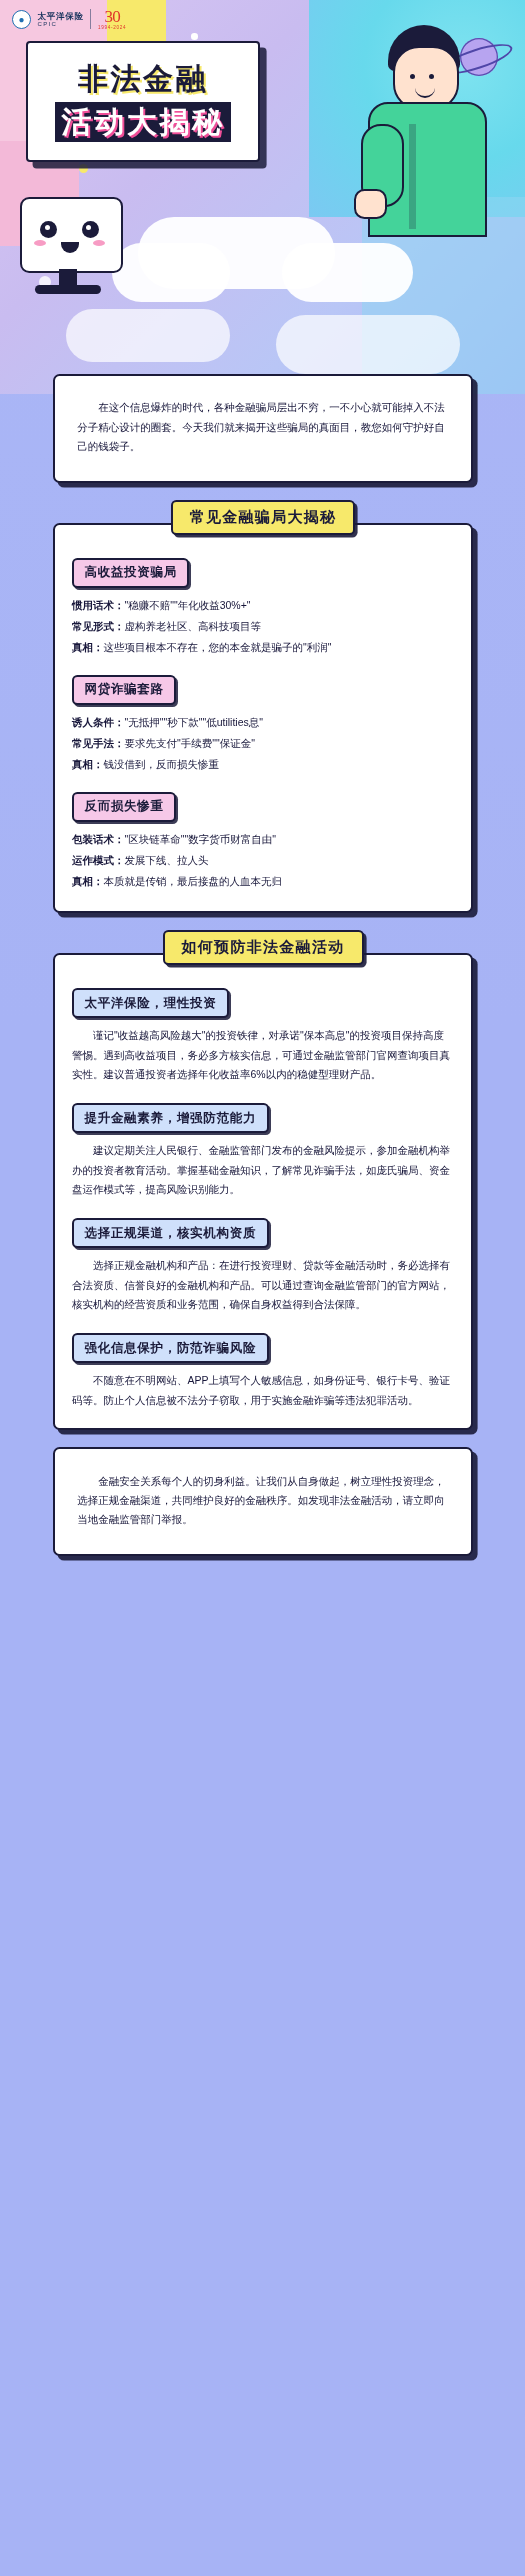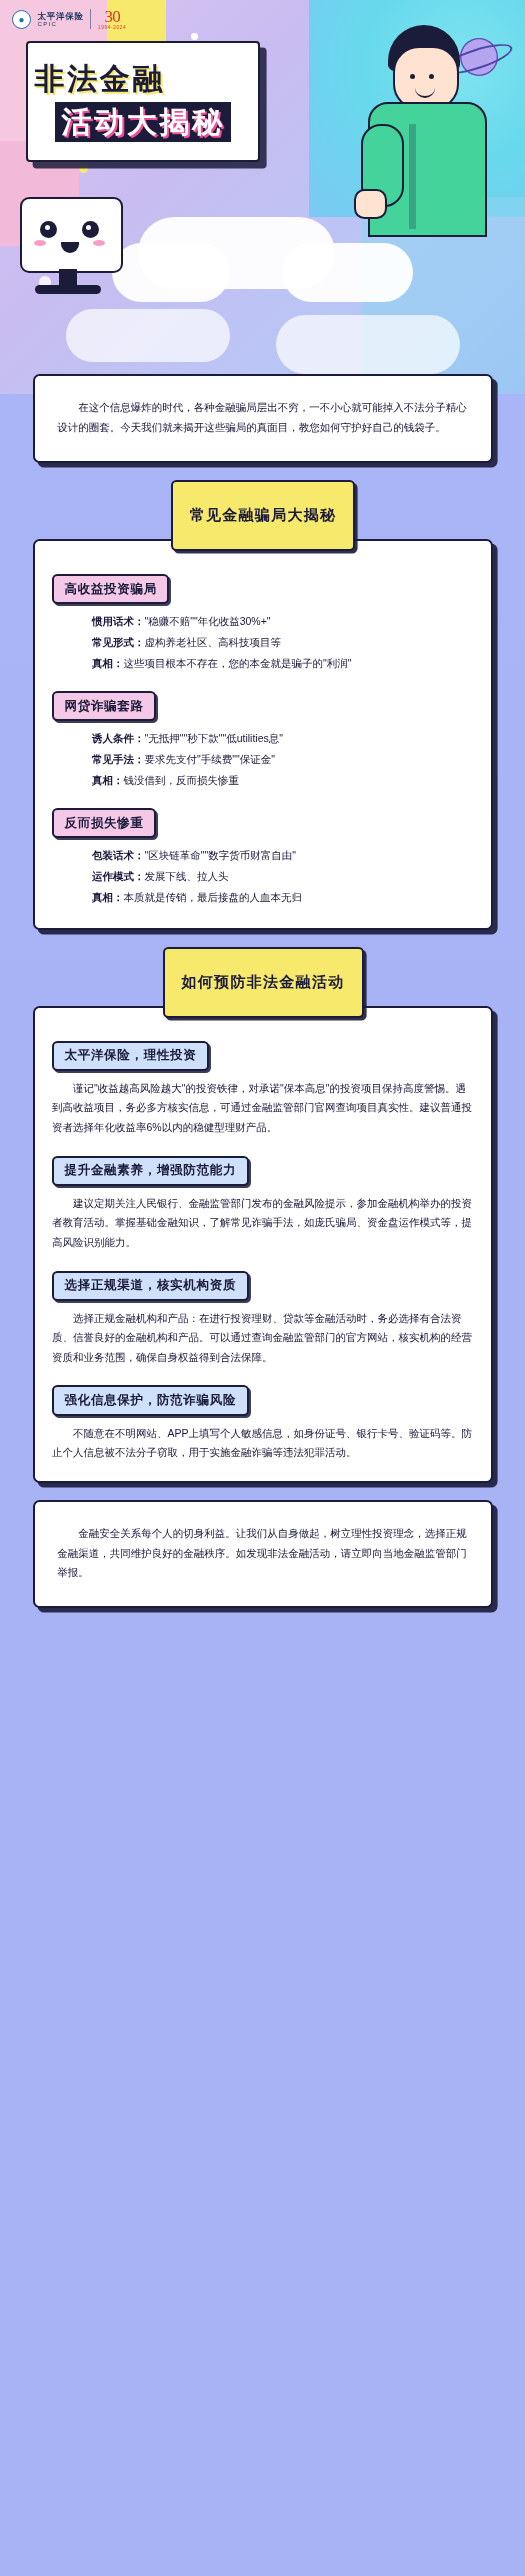--- a/index.html
+++ b/index.html
@@ -82,20 +82,21 @@
   .anniv-sub{font-size:4.6px;color:#e0352b;letter-spacing:0.7px;margin-top:1.3px;}
 
   
   .title-card{
     position:absolute;left:26px;top:41px;width:217px;
     background:#ffffff;border:2.6px solid #1b1b3a;border-radius:4px;
     box-shadow:6.6px 6.6px 0 rgba(27,27,58,.85);
     padding:17px 6.6px 18.4px;z-index:5;
   }
   .title-line{
+    text-align:center;
     font-family:"Liberation Serif","DejaVu Serif",serif;
     font-weight:bold;
     font-size:30px;
     letter-spacing:2.6px;
     line-height:1.25;
   }
   .title-line.one{color:#1b1b3a;text-shadow:2px 2px 0 #f7e96b;}
   .title-line.two{
     color:#ffffff;
     background:#1b1b3a;
@@ -138,41 +139,41 @@
   .scr-cheek{position:absolute;top:41px;width:12px;height:6px;border-radius:50%;background:#f79cc4;}
   .scr-cheek.l{left:12px;} .scr-cheek.r{left:71px;}
   .scr-mouth{position:absolute;left:39px;top:43px;width:18.4px;height:10.5px;background:#1b1b3a;border-radius:0 0 10.5px 10.5px;}
   .stand{position:absolute;left:46px;top:72px;width:18.4px;height:17px;background:#1b1b3a;}
   .base{position:absolute;left:22.3px;top:88px;width:66px;height:9.2px;border-radius:5.3px;background:#1b1b3a;}
 
   
   .section{
     position:relative;
     margin:0 auto 17px;
-    width:460px;
+    width:420px;
   }
   .panel{
     background:#ffffff;
     border:2px solid #1b1b3a;
     border-radius:6.6px;
     box-shadow:4.6px 4.6px 0 rgba(27,27,58,.9);
     padding:17px 17px 18.4px;
     box-sizing:border-box;
   }
   .panel.intro{padding:22.3px 22.3px 24px;}
   .section-heading{
     position:relative;
     width:max-content;
     margin:0 auto -12px;
     z-index:3;
     background:#f7e96b;
     border:2px solid #1b1b3a;
     border-radius:5.3px;
     box-shadow:2.6px 2.6px 0 rgba(27,27,58,.9);
-    padding:24px 17px;
+    padding:6px 17px;
     font-size:15px;
     font-weight:bold;
     letter-spacing:1.3px;
     color:#1b1b3a;
     text-align:center;
   }
   .heading-wrap{position:relative;display:flex;justify-content:center;}
   .panel.with-heading{padding-top:29px;}
 
   .tag{
@@ -190,21 +191,21 @@
   }
   .tag.second{background:#cfe0fb;}
   .block{margin-bottom:14.5px;}
   .block:last-child{margin-bottom:0;}
   .line{
     font-size:10.5px;
     line-height:1.75;
     margin:0 0 2.6px;
     color:#17163a;
   }
-  .line b{font-weight:bold;margin-left:40px;}
+  .line b{font-weight:bold;}
   .para{
     font-size:10.5px;
     line-height:1.85;
     margin:0;
     text-indent:2em;
     color:#17163a;
   }
   .closing .para{text-indent:2em;}
 </style>
 </head>

